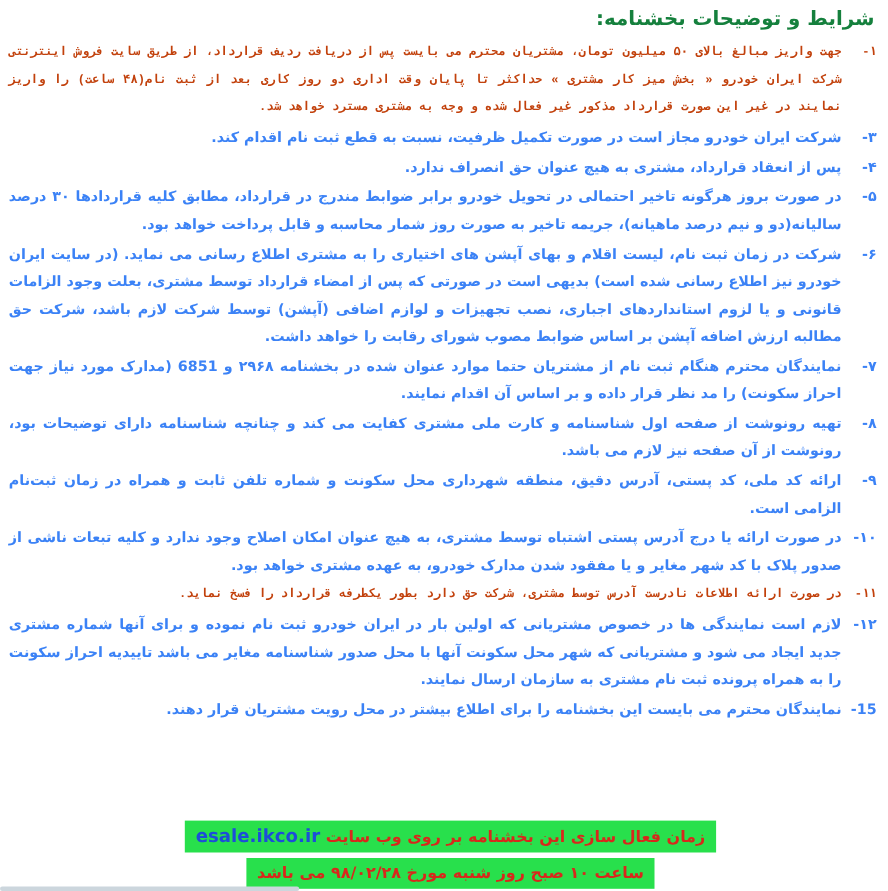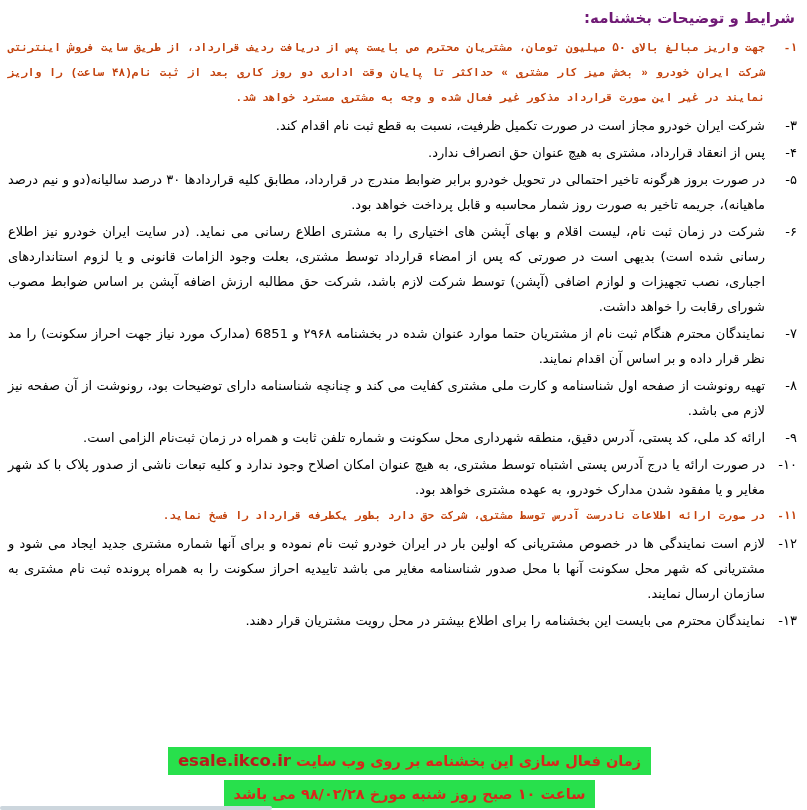--- a/index.html
+++ b/index.html
@@ -6,33 +6,34 @@
   .page {
     position:relative;
     width:807px; height:810px;
     background:#ffffff;
     font-family:"DejaVu Sans", sans-serif;
     direction:rtl;
     overflow:hidden;
   }
   .content { padding:6px 10px 0 8px; }
   .doc-title {
-    color:#701a75;
+    color:#15803d;
     font-weight:bold;
-    font-size:15px;
+    font-size:18px;
     line-height:20px;
     margin:2px 2px 8px 0;
   }
   .item {
     font-size:13px;
     line-height:25px;
-    color:#000000;
+    color:#3b82f6;
     text-align:justify;
     padding-right:32px;
     margin-bottom:2px;
+    font-weight:bold;
   }
   .item .num {
     display:inline-block;
     width:32px;
     margin-right:-32px;
     vertical-align:top;
   }
   .item.bold {
     font-weight:bold;
     color:#c2410c;
@@ -51,21 +52,21 @@
   .hl-band {
     background:#28e04c;
     color:#d8281c;
     font-weight:bold;
     font-size:14.5px;
     line-height:22px;
     padding:3px 10px;
     white-space:nowrap;
   }
   .hl-band .site {
-    color:#b91c1c;
+    color:#1d4ed8;
     font-size:16.5px;
     font-weight:bold;
     direction:ltr;
     unicode-bidi:embed;
   }
   .gray-bar {
     position:absolute;
     left:0; bottom:0;
     width:272px; height:4px;
     background:#ccd6dd;
@@ -106,21 +107,21 @@
     <div class="item">
       <span class="num">۱۰-</span><span>در صورت ارائه یا درج آدرس پستی اشتباه توسط مشتری، به هیچ عنوان امکان اصلاح وجود ندارد و کلیه تبعات ناشی از صدور پلاک با کد شهر مغایر و یا مفقود شدن مدارک خودرو، به عهده مشتری خواهد بود.</span>
     </div>
     <div class="item bold">
       <span class="num">۱۱-</span><span>در صورت ارائه اطلاعات نادرست آدرس توسط مشتری، شرکت حق دارد بطور یکطرفه قرارداد را فسخ نماید.</span>
     </div>
     <div class="item">
       <span class="num">۱۲-</span><span>لازم است نمایندگی ها در خصوص مشتریانی که اولین بار در ایران خودرو ثبت نام نموده و برای آنها شماره مشتری جدید ایجاد می شود و مشتریانی که شهر محل سکونت آنها با محل صدور شناسنامه مغایر می باشد تاییدیه احراز سکونت را به همراه پرونده ثبت نام مشتری به سازمان ارسال نمایند.</span>
     </div>
     <div class="item">
-      <span class="num">۱۳-</span><span>نمایندگان محترم می بایست این بخشنامه را برای اطلاع بیشتر در محل رویت مشتریان قرار دهند.</span>
+      <span class="num">15-</span><span>نمایندگان محترم می بایست این بخشنامه را برای اطلاع بیشتر در محل رویت مشتریان قرار دهند.</span>
     </div>
   </div>
 
   <div class="footer">
     <div class="hl-band">
       <span>زمان فعال سازی این بخشنامه بر روی وب سایت </span><span class="site">esale.ikco.ir</span>
     </div>
     <div class="hl-band">ساعت ۱۰ صبح روز  شنبه مورخ ۹۸/۰۲/۲۸ می باشد</div>
   </div>
 

